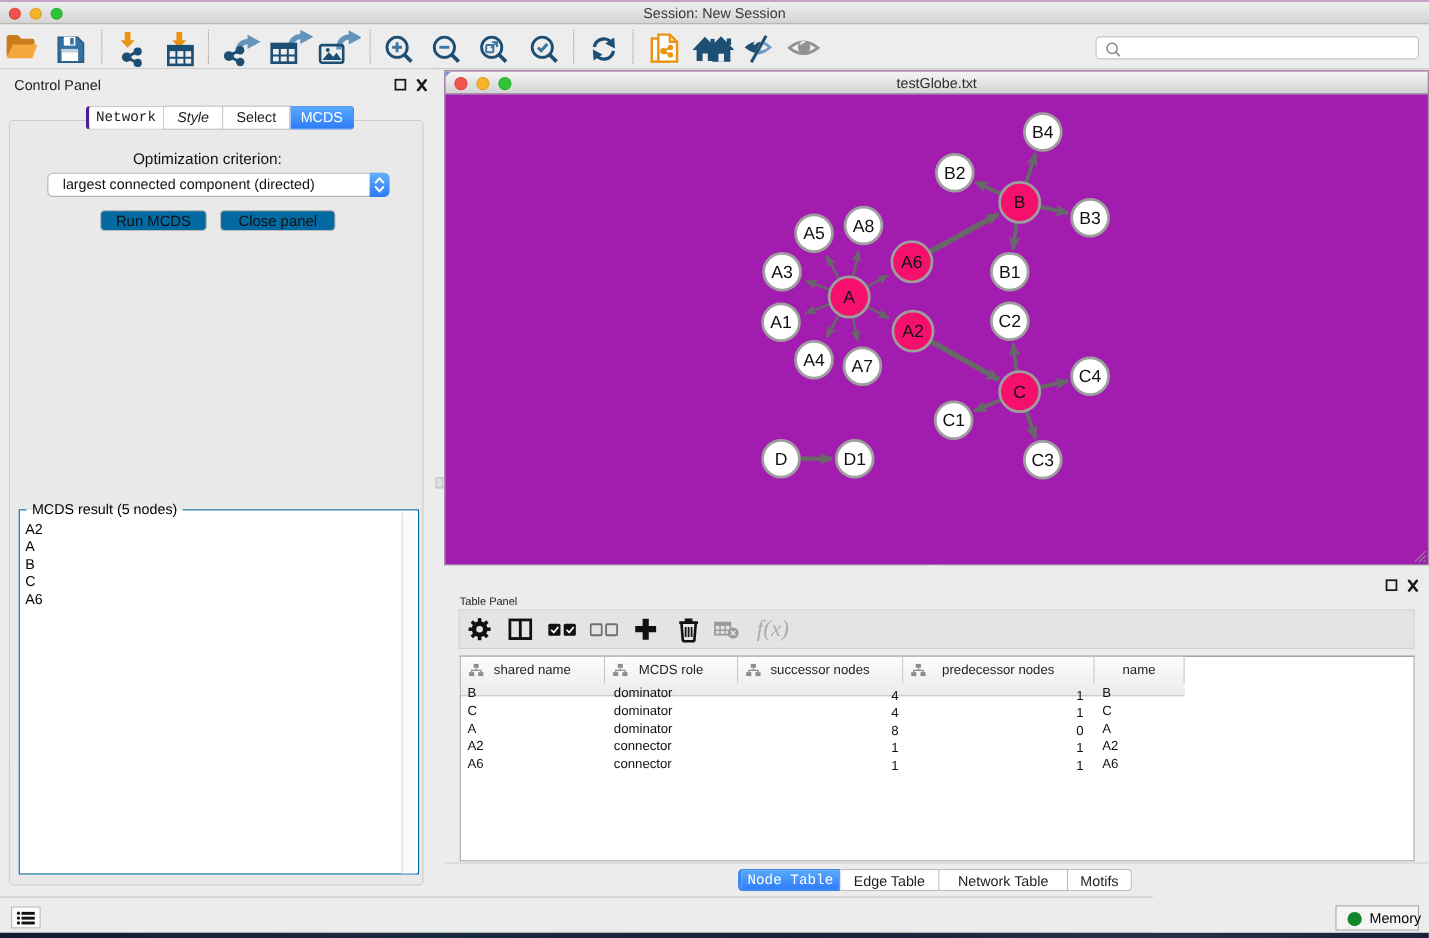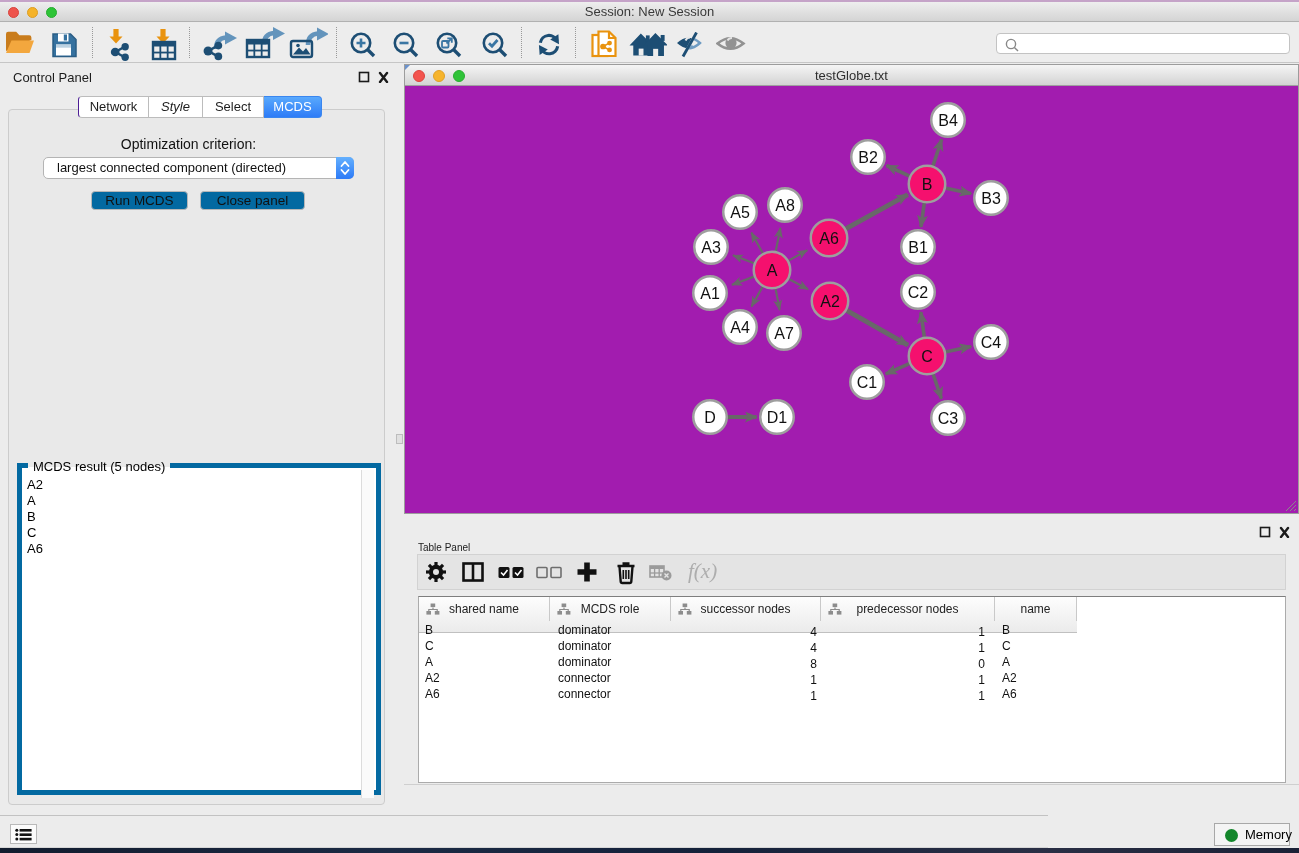--- a/index.html
+++ b/index.html
@@ -19,34 +19,34 @@
   #toolbar { left:0; top:23px; width:1299px; height:40px; background:#ededed; border-bottom:1px solid #c6c6c6; }
   .tsep { position:absolute; top:4px; height:31px; width:0; border-left:1px dotted #999999; }
   #searchbox { position:absolute; left:996px; top:10px; width:294px; height:21px; background:#fff;
     border:1px solid #c3c3c3; border-radius:4px; }
   
   #cp { left:0; top:63px; width:392px; height:752px; background:#ececec; }
   #cpTitle { left:13px; top:7px; font-size:13px; color:#1c1c1c; }
   .winbtns { position:absolute; }
   #cpTabs { position:absolute; z-index:3; left:78px; top:33px; height:22px; display:flex; font-size:13px; color:#1d1d1d; }
   .tab { background:#fff; border:1px solid #bcbcbc; border-left:none; text-align:center; line-height:20px; }
-  .tab.first { border-left:1px solid #4c1d95; border-radius:4px 0 0 4px; }
+  .tab.first { border-left:3px solid #4c1d95; border-radius:4px 0 0 4px;font-family:Liberation Mono, monospace; }
   .tab.last  { border-radius:0 4px 4px 0; }
   .tab.sel { background:linear-gradient(#59a9fd,#2e7cf7); color:#fff; border-color:#3a86ef; }
   #cpInner { left:8px; top:46px; width:377px; height:696px; background:#e9e9e9;
     border:1px solid #cccccc; border-radius:4px; }
   #optLabel { left:0; top:73px; width:377px; text-align:center; font-size:14px; color:#111; }
   #combo { left:43px; top:94px; width:311px; height:22px; background:#fff; border:1px solid #b4b4b4; border-radius:5px;
     font-size:13px; color:#111; line-height:20px; padding-left:13px; }
   #comboBtn { position:absolute; right:-1px; top:-1px; width:18px; height:22px; border-radius:0 5px 5px 0;
     background:linear-gradient(#64b0fe,#2c7af7); }
   .btn { position:absolute; height:19px; background:#0369a1; border:1px solid #b7b7b7; border-radius:4px;
     font-size:13.5px; color:#111; text-align:center; line-height:17px; }
   
-  #mcdsBox { left:17px; top:400px; width:364px; height:332px; background:#fff; border:5px solid #0369a1; }
+  #mcdsBox { left:17px; top:400px; width:364px; height:332px; background:#fff; border:1px solid #0369a1; }
   #mcdsLegendBg { position:absolute; left:6px; top:-9px; background:linear-gradient(#e9e9e9 55%,#ffffff 55%); padding:0 5px; font-size:13px; color:#000; }
   #mcdsList { position:absolute; left:5px; top:9px; font-size:13px; color:#000; line-height:16px; }
   #mcdsScroll { position:absolute; right:2px; top:2px; width:13px; height:328px; background:#fafafa; border-left:1px solid #dcdcdc; }
   
   #netwin { left:404px; top:64px; width:895px; height:450px; border:1px solid #9c9c9c; background:#a21caf; }
   #netTitle { position:absolute; left:0; top:0; width:100%; height:21px;
     background:linear-gradient(#f5f5f5,#d3d3d3); border-bottom:1px solid #9f9f9f;
     text-align:center; font-size:13px; color:#2e2e2e; line-height:21px; }
   
   #tp { left:404px; top:514px; width:895px; height:301px; background:#ececec; }
@@ -432,20 +432,26 @@
       <div class="trow" style="left:252px;top:75px;width:146px;text-align:right;">1</div>
       <div class="trow" style="left:402px;top:75px;width:164px;text-align:right;">1</div>
       <div class="trow" style="left:583px;top:73px;">A2</div>
       <div class="trow" style="left:6px;top:89px;">A6</div>
       <div class="trow" style="left:139px;top:89px;">connector</div>
       <div class="trow" style="left:252px;top:91px;width:146px;text-align:right;">1</div>
       <div class="trow" style="left:402px;top:91px;width:164px;text-align:right;">1</div>
       <div class="trow" style="left:583px;top:89px;">A6</div>
   </div>
   <div id="tpTabLine" class="abs"></div>
+  <div id="tpTabs">
+    <div class="tab first sel" style="width:93px;">Node Table</div>
+    <div class="tab" style="width:90px;">Edge Table</div>
+    <div class="tab" style="width:117px;">Network Table</div>
+    <div class="tab last" style="width:58px;">Motifs</div>
+  </div>
 </div>
 
 <div id="statusbar" class="abs">
   <div id="listBtn">
       <svg width="17" height="14" viewBox="0 0 17 14" style="position:absolute;left:4px;top:2.5px">
         <circle cx="1.8" cy="2.2" r="1.5" fill="#111"></circle>
         <rect x="4.6" y="1.0" width="12" height="2.6" fill="#111"></rect>
         <circle cx="1.8" cy="6.6000000000000005" r="1.5" fill="#111"></circle>
         <rect x="4.6" y="5.4" width="12" height="2.6" fill="#111"></rect>
         <circle cx="1.8" cy="11.0" r="1.5" fill="#111"></circle>

